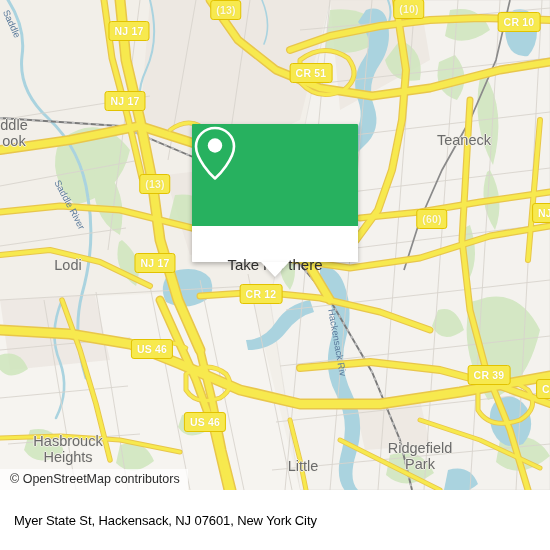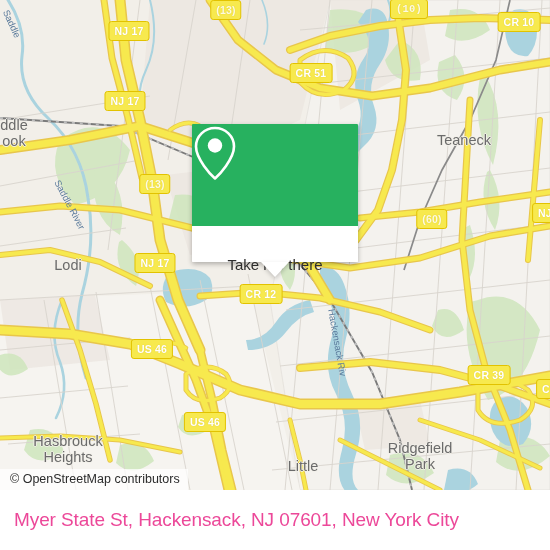--- a/index.html
+++ b/index.html
@@ -117,22 +117,22 @@
   .footer {
     position: absolute;
     left: 0; top: 490px;
     width: 550px; height: 60px;
     background: #ffffff;
     display: flex;
     align-items: center;
     padding: 0 12px 0 14px;
   }
   .footer-title {
-    font-size: 19px;
-    color: #ec4899;
+    font-size: 13px;
+    color: #000000;
     white-space: nowrap;
     flex: 1 1 auto;
     letter-spacing: -.1px;
   }
   .brand {
     display: flex;
     align-items: center;
     flex: 0 0 auto;
     gap: 3px;
   }
@@ -367,21 +367,21 @@
           <div>Ridgefield</div>
           <div>Park</div>
         </div>
         <div class="place big" style="left: 303px; top: 466px;">
           <div>Little</div>
         </div>
       </div>
 
     <div id="shieldLayer">
         <div class="shield dim" style="left: 226px; top: 10px;">(13)</div>
-        <div class="shield dim" style="left: 409px; top: 9px; font-family: Liberation Mono, monospace;">(10)</div>
+        <div class="shield dim" style="left: 409px; top: 9px;">(10)</div>
         <div class="shield" style="left: 519px; top: 22px;">CR 10</div>
         <div class="shield" style="left: 129px; top: 31px;">NJ 17</div>
         <div class="shield" style="left: 311px; top: 73px;">CR 51</div>
         <div class="shield" style="left: 125px; top: 101px;">NJ 17</div>
         <div class="shield dim" style="left: 155px; top: 184px;">(13)</div>
         <div class="shield dim" style="left: 432px; top: 219px;">(60)</div>
         <div class="shield" style="left: 545px; top: 213px;">NJ</div>
         <div class="shield" style="left: 155px; top: 263px;">NJ 17</div>
         <div class="shield" style="left: 261px; top: 294px;">CR 12</div>
         <div class="shield" style="left: 152px; top: 349px;">US 46</div>

